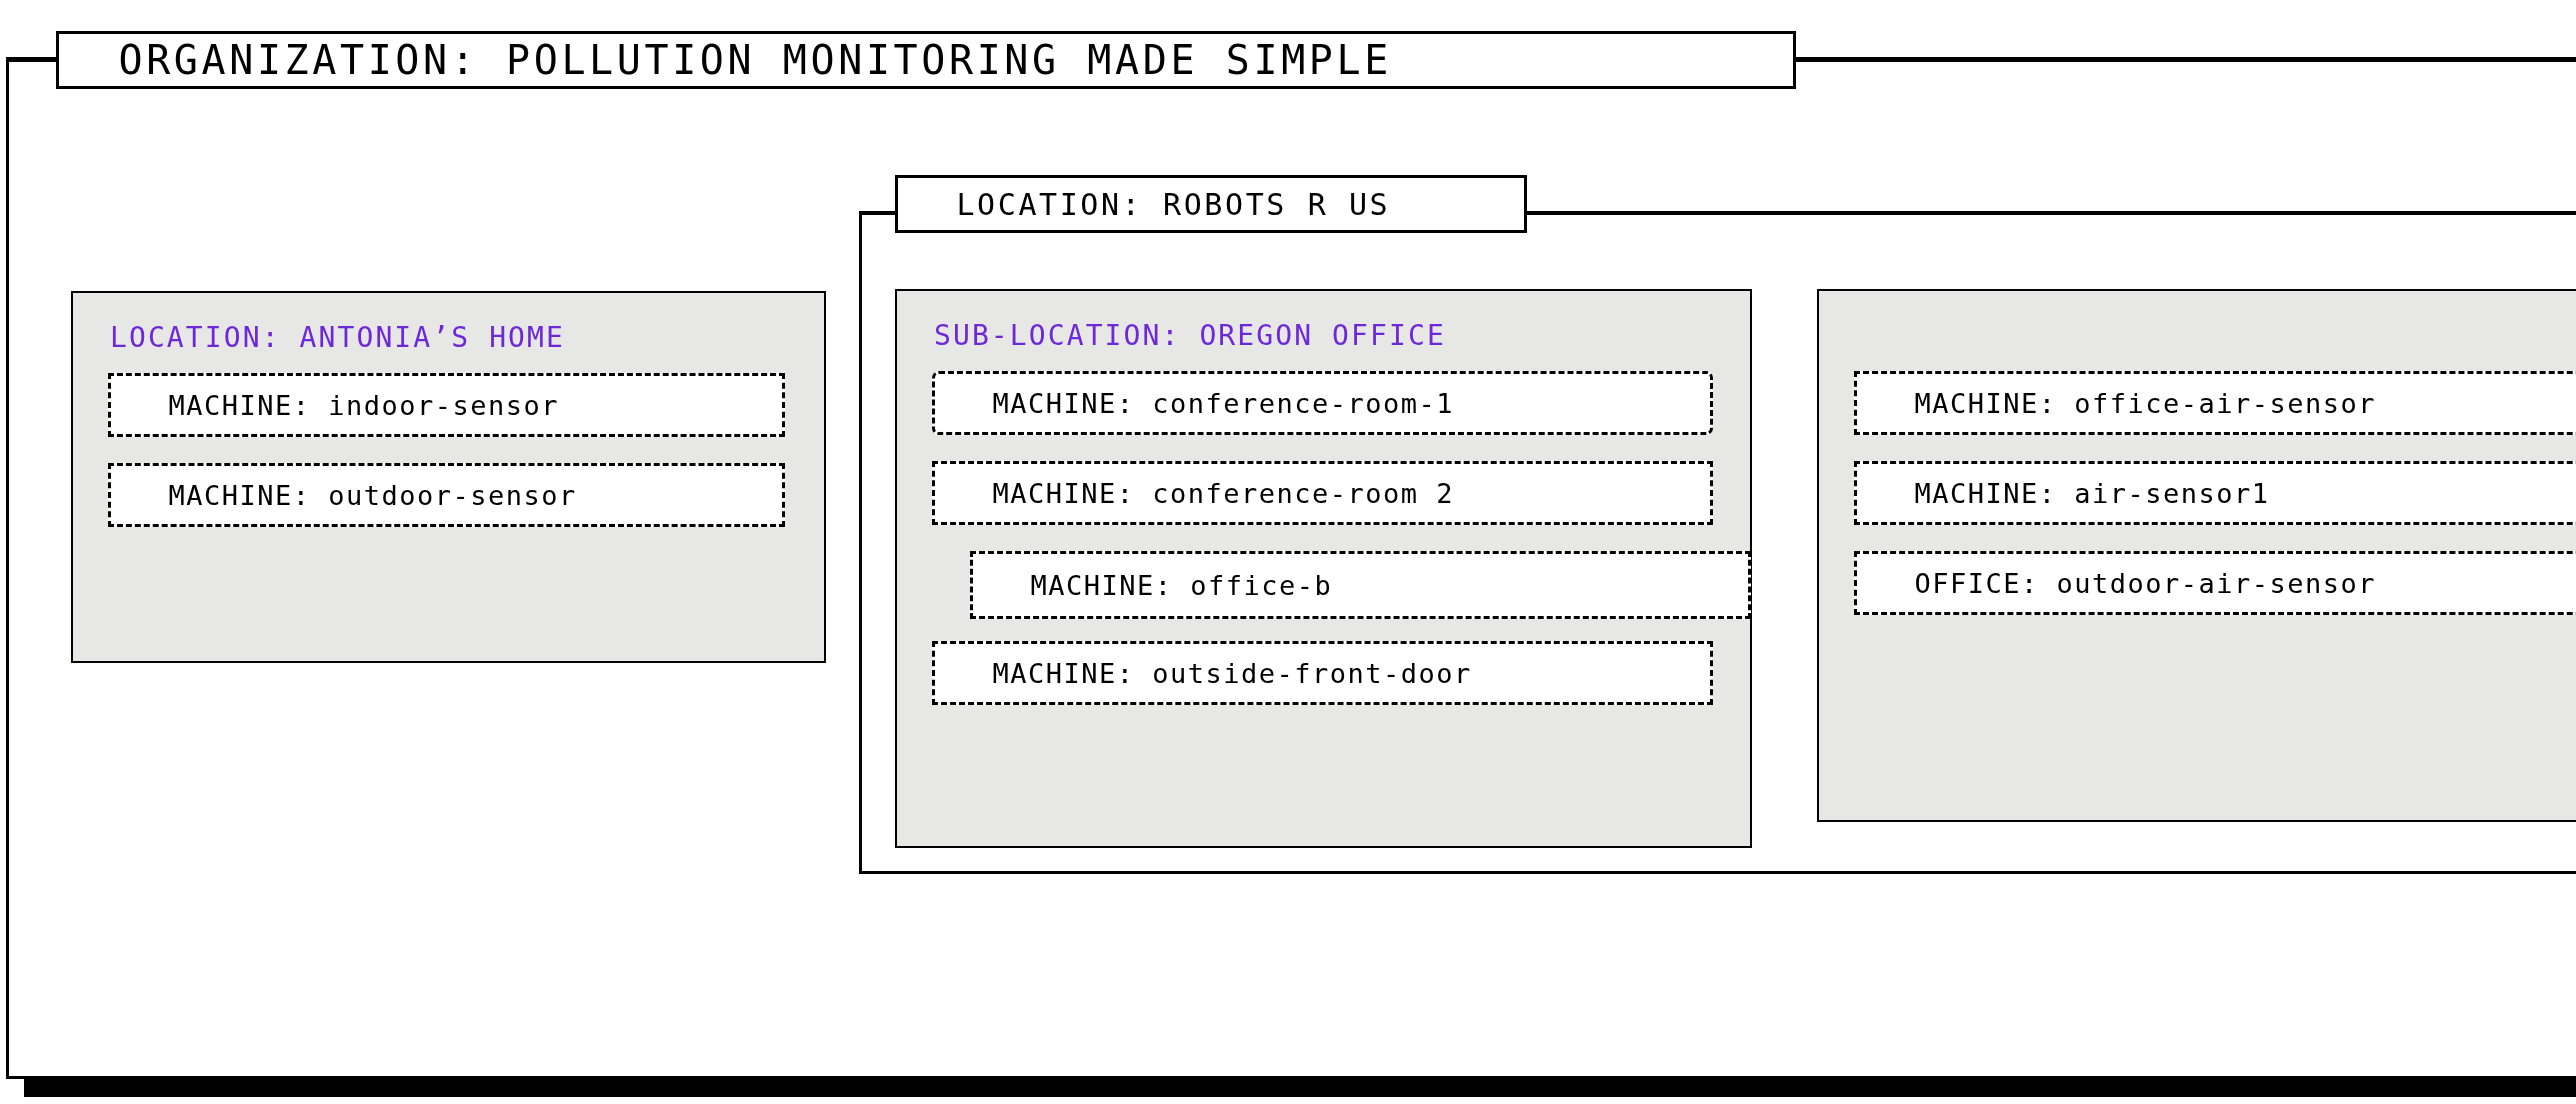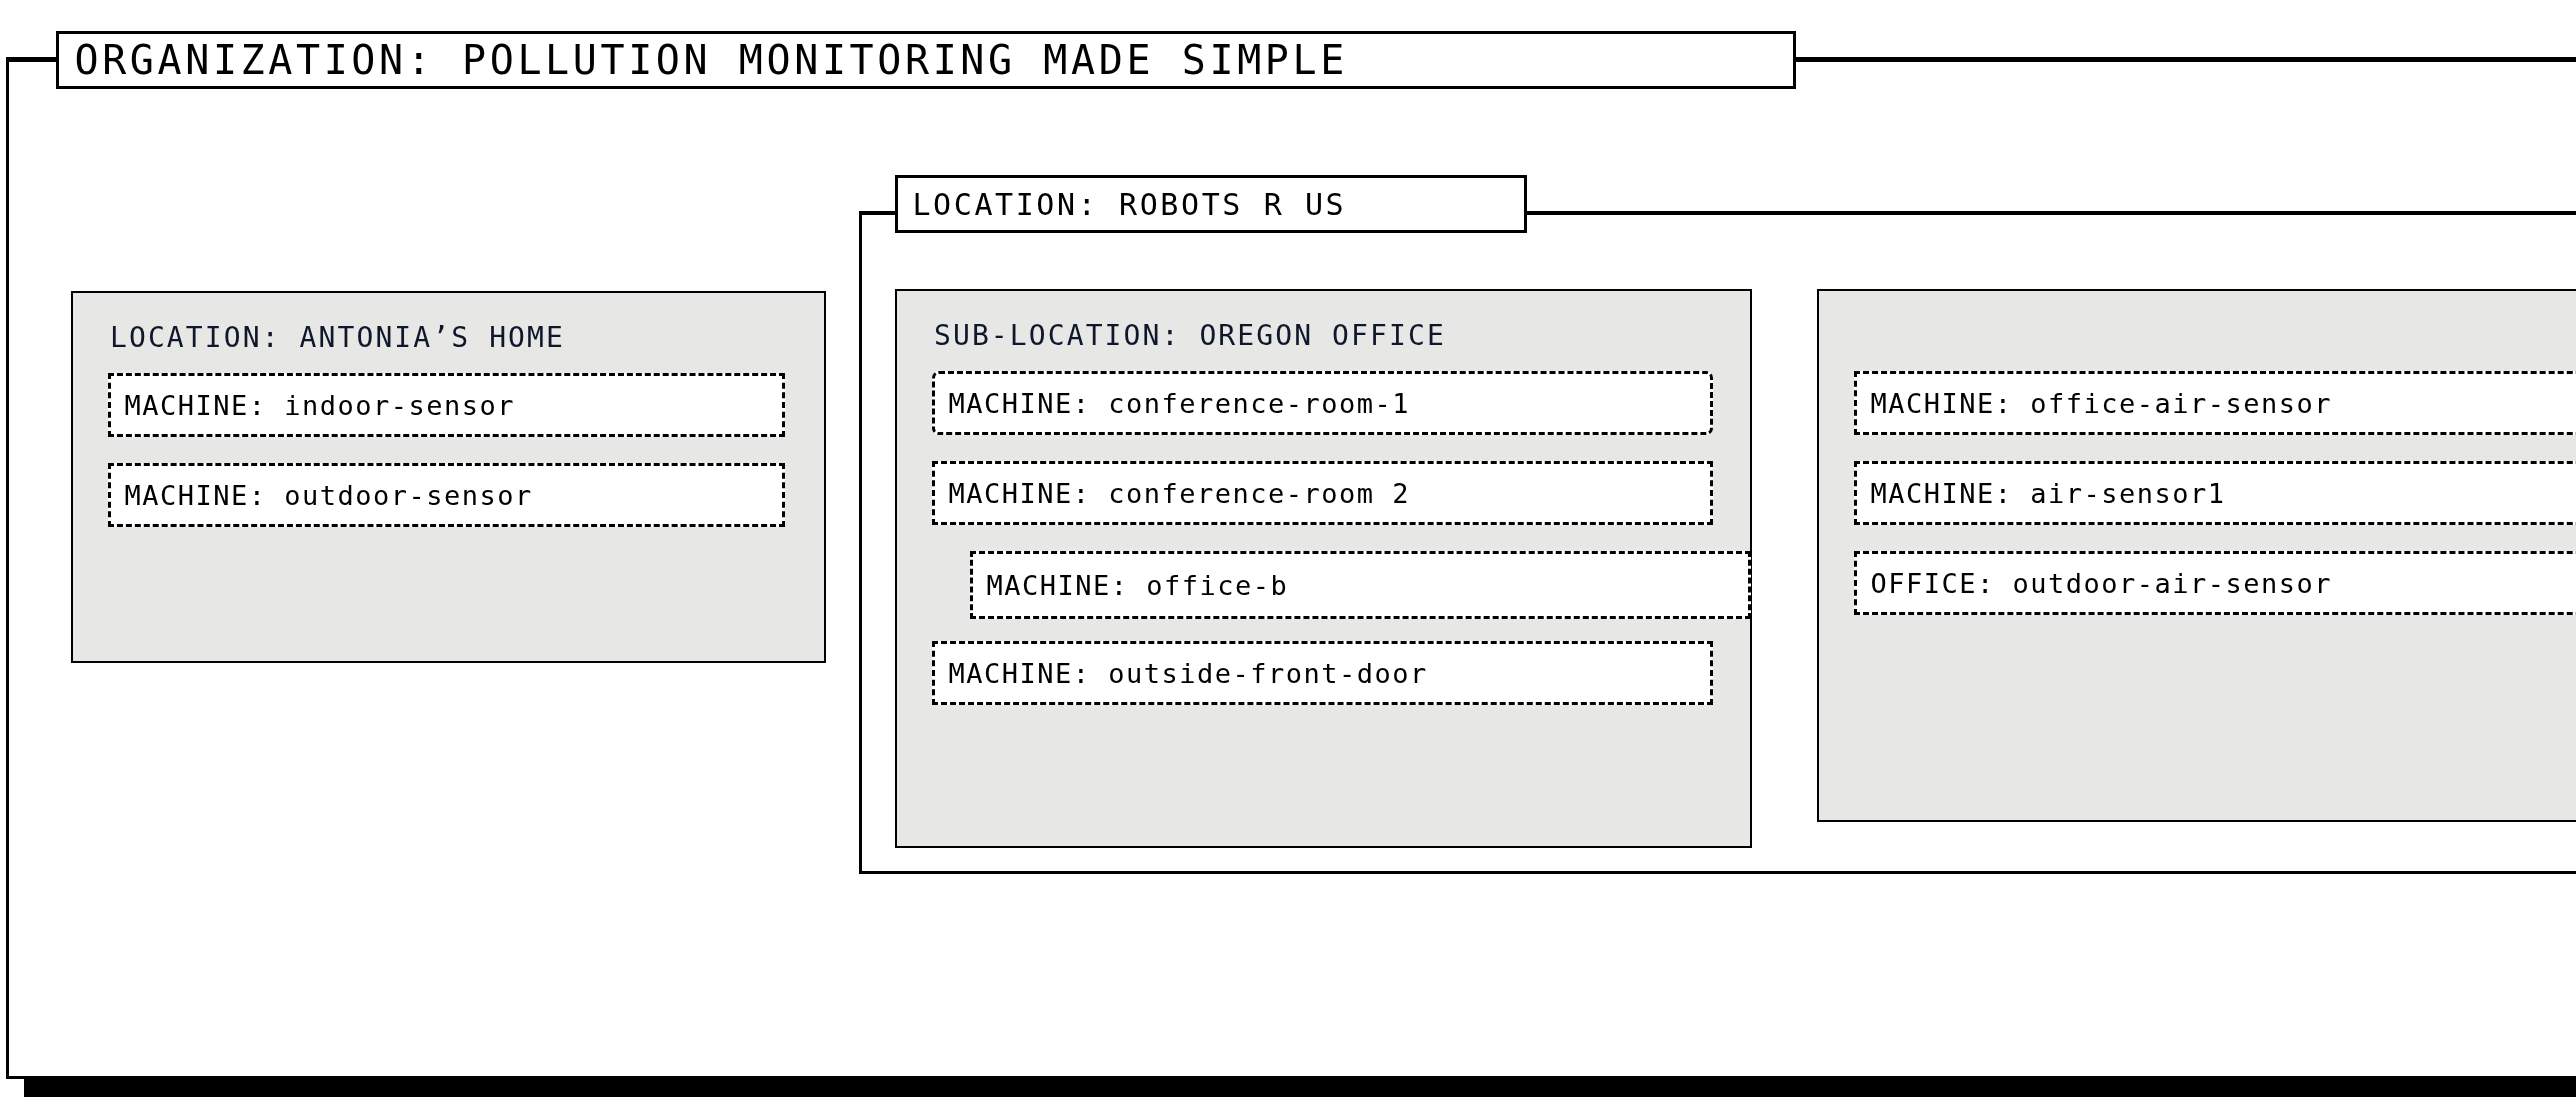--- a/index.html
+++ b/index.html
@@ -13,21 +13,21 @@
   }
   #canvas {
     position: relative;
     width: 2852px;
     height: 1104px;
     background: #ffffff;
     overflow: hidden;
   }
 
   
-  .abs { position: absolute; box-sizing: border-box; }
+  .abs { position: absolute; box-sizing: border-box; padding-left: 44px; }
 
   
   .org-shadow {
     background: #000000;
   }
   .org-box {
     border: 3.6px solid #000000;
     background: #ffffff;
   }
 
@@ -52,21 +52,21 @@
   }
 
   
   .panel {
     background: #e7e7e5;
     border: 2.6px solid #000000;
   }
   .panel-title {
     position: absolute;
     white-space: nowrap;
-    color: #0f172a;
+    color: #6d28d9;
   }
 
   
   .machine {
     background: #ffffff;
     border: 3.1px dashed #000000;
     display: flex;
     align-items: center;
   }
   .machine .machine-text {

